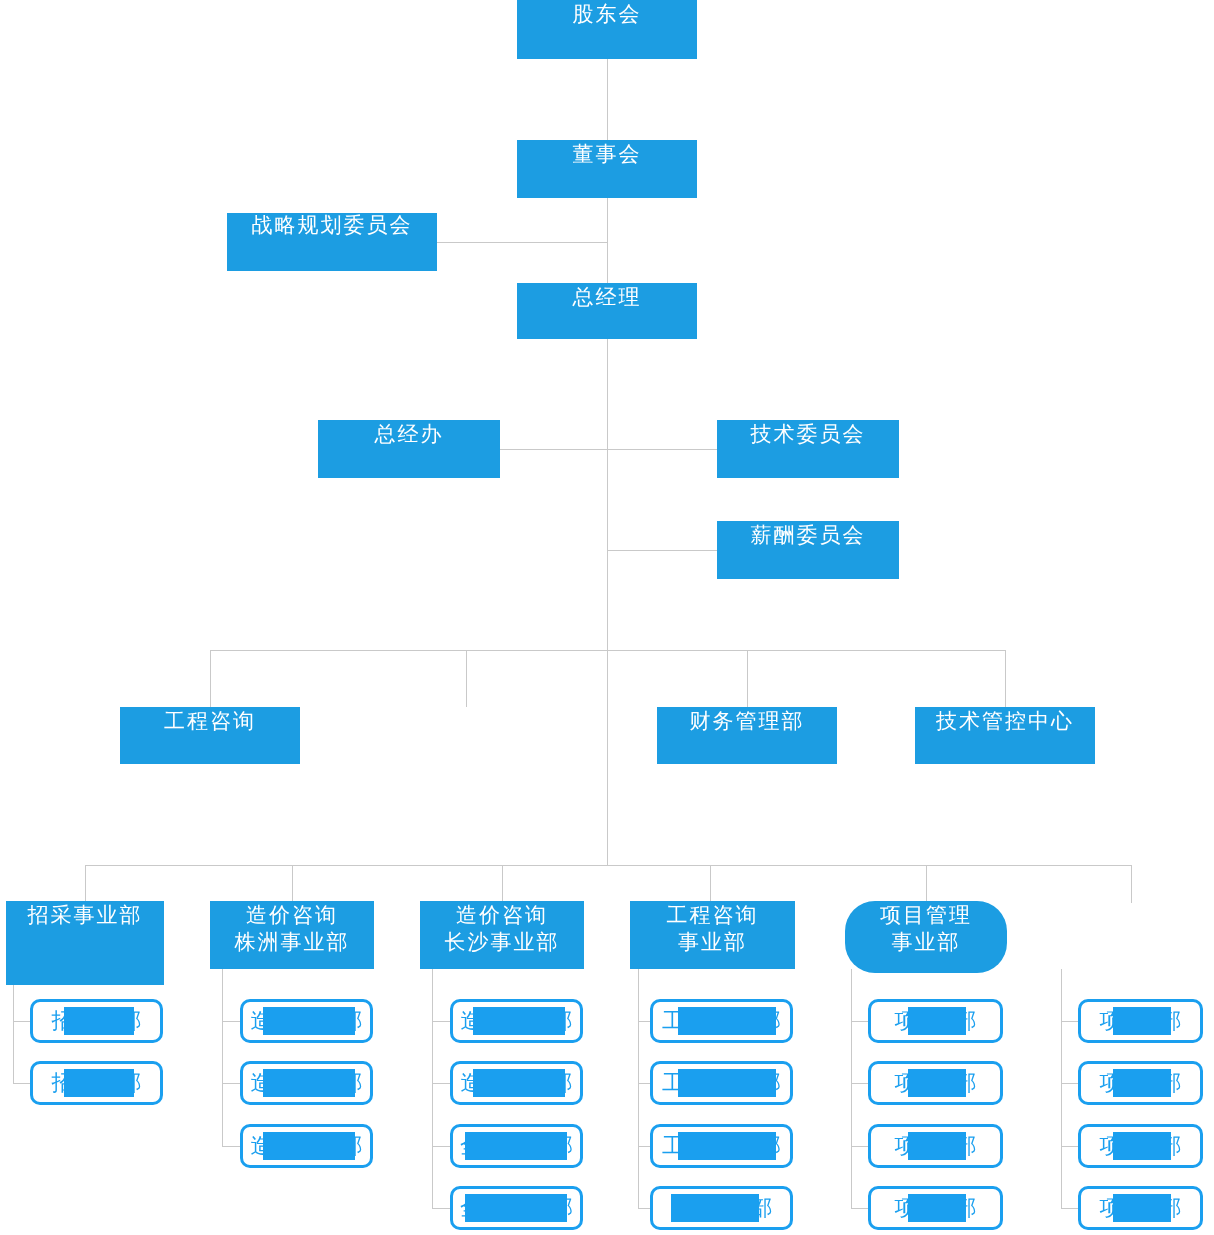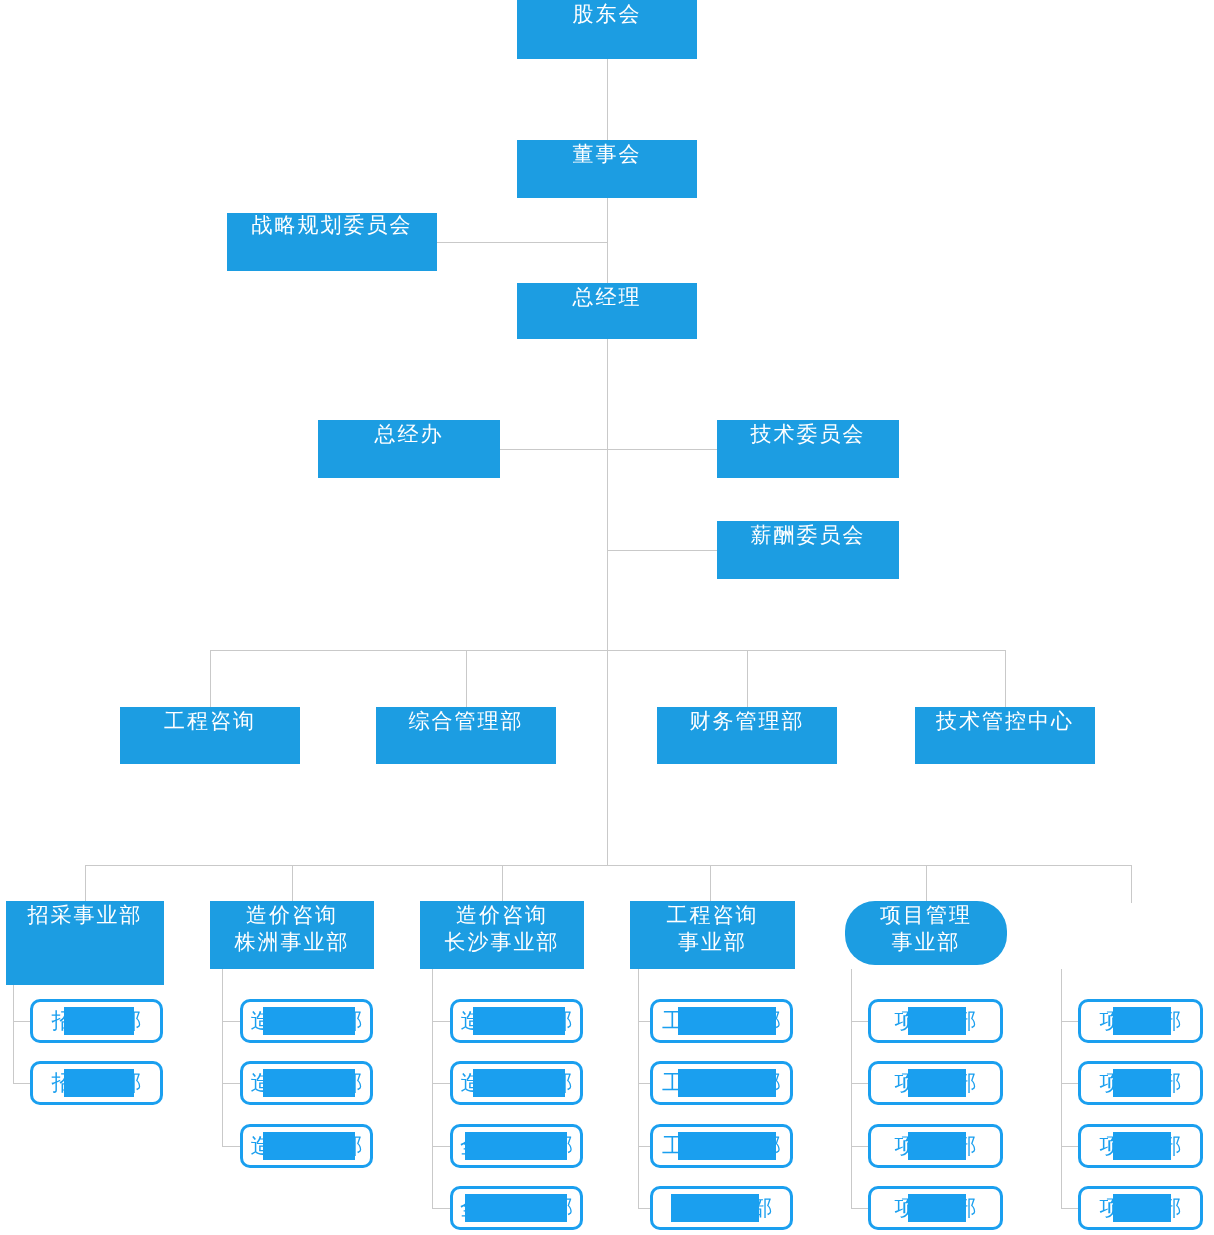--- a/index.html
+++ b/index.html
@@ -112,23 +112,20 @@
   <div class="node" style="left:717px;top:420px;width:182px;height:58px;">
       <div>技术委员会</div>
     </div>
   <div class="node" style="left:717px;top:521px;width:182px;height:58px;">
       <div>薪酬委员会</div>
     </div>
 
   <div class="node" style="left:120px;top:707px;width:180px;height:57px;">
       <div>工程咨询</div>
     </div>
-  <div class="node" style="left:376px;top:707px;width:180px;height:57px;">
-      <div>综合管理部</div>
-    </div>
   <div class="node" style="left:657px;top:707px;width:180px;height:57px;">
       <div>财务管理部</div>
     </div>
   <div class="node" style="left:915px;top:707px;width:180px;height:57px;">
       <div>技术管控中心</div>
     </div>
 
   <div class="node" style="left:6px;top:901px;width:158px;height:84px;">
     <div>招采事业部</div>
     <div></div>
@@ -138,21 +135,21 @@
     <div>株洲事业部</div>
   </div>
   <div class="node" style="left:420px;top:901px;width:164px;height:68px;">
     <div>造价咨询</div>
     <div>长沙事业部</div>
   </div>
   <div class="node" style="left:630px;top:901px;width:165px;height:68px;">
     <div>工程咨询</div>
     <div>事业部</div>
   </div>
-  <div class="node" style="left:845px;top:901px;width:162px;height:64px;border-radius:30px;">
+  <div class="node" style="left:845px;top:901px;width:162px;height:72px;border-radius:30px;">
     <div>项目管理</div>
     <div>事业部</div>
   </div>
 
   <div class="leaf" style="left:30px;top:999px;width:133px;height:44px;">
     <span class="ch">招</span>
       <span class="hl b1"></span>
       <span class="ch">部</span>
   </div>
   <div class="leaf" style="left:30px;top:1061px;width:133px;height:44px;">

